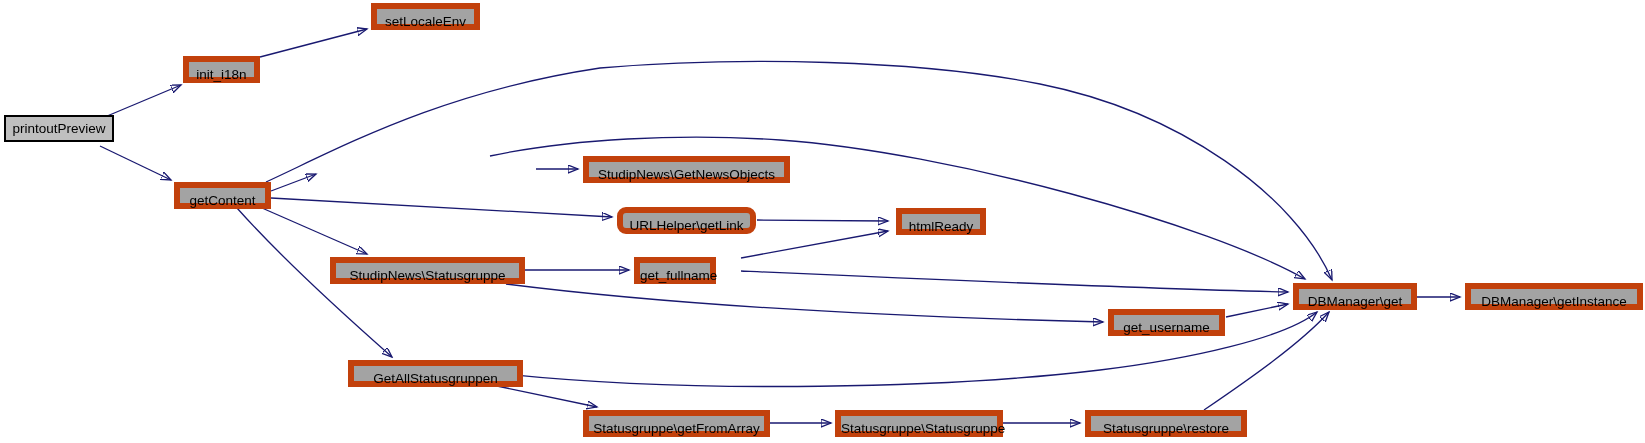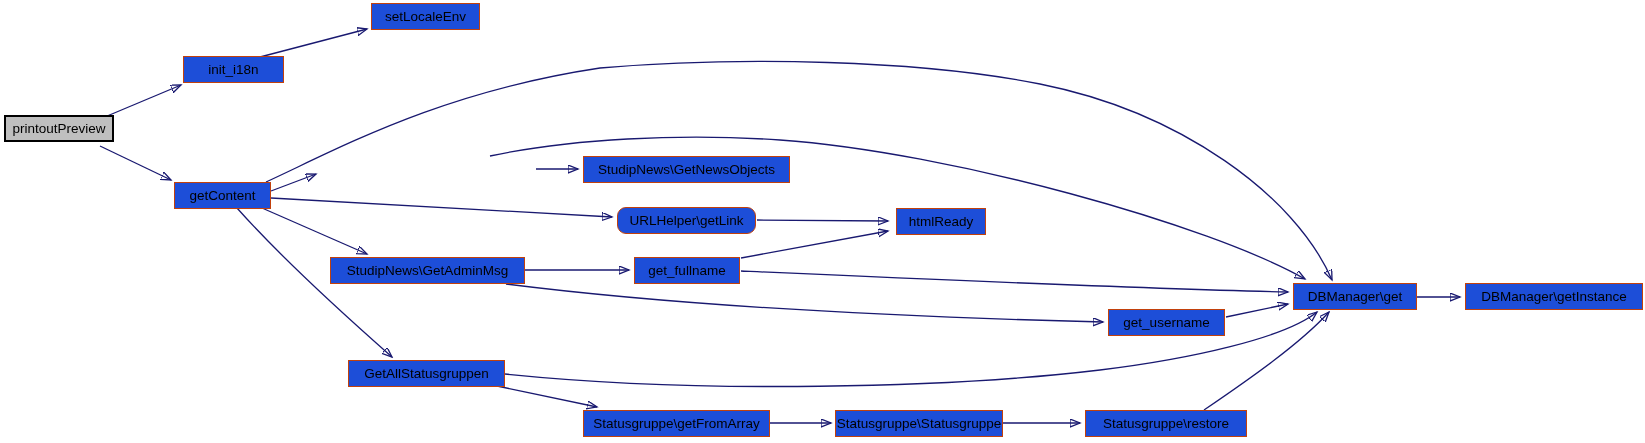--- a/index.html
+++ b/index.html
@@ -18,22 +18,22 @@
   }
   .edges-layer path {
     fill: none;
     stroke: #191970;
     stroke-width: 1.3px;
   }
   .node {
     position: absolute;
     box-sizing: border-box;
     height: 27px;
-    background: #1d4ed8;
-    border: 1px solid #c2410c;
+    background: #a3a3a3;
+    border: 6px solid #c2410c;
     color: #000000;
     font-size: 13.5px;
     line-height: 25px;
     text-align: center;
     white-space: nowrap;
     cursor: pointer;
   }
   .node.root {
     background: #bfbfbf;
     border: 2px solid #000000;
@@ -70,29 +70,29 @@
     <path marker-end="url(#arrow)" d="M 1226 317 L 1288 304"></path>
     <path marker-end="url(#arrow)" d="M 497 386 L 597 407"></path>
     <path marker-end="url(#arrow)" d="M 505 374 C 700 394 950 388 1100 370 C 1190 359 1285 338 1317 312"></path>
     <path marker-end="url(#arrow)" d="M 770 423 L 831 423"></path>
     <path marker-end="url(#arrow)" d="M 1003 423 L 1080 423"></path>
     <path marker-end="url(#arrow)" d="M 1204 410 C 1248 380 1300 344 1329 312"></path>
     <path marker-end="url(#arrow)" d="M 1417 297 L 1460 297"></path>
   </svg>
 
   <div class="node root" style="left:4px; top:115px; width:110px;">printoutPreview</div>
-  <div class="node" style="left:183px; top:56px; width:101px;">init_i18n</div>
+  <div class="node" style="left:183px; top:56px; width:77px;">init_i18n</div>
   <div class="node" style="left:371px; top:3px; width:109px;">setLocaleEnv</div>
   <div class="node" style="left:174px; top:182px; width:97px;">getContent</div>
   <div class="node" style="left:583px; top:156px; width:207px;">StudipNews\GetNewsObjects</div>
   <div class="node" style="left:617px; top:207px; width:139px;border-radius:9px;">URLHelper\getLink</div>
   <div class="node" style="left:896px; top:208px; width:90px;">htmlReady</div>
-  <div class="node" style="left:330px; top:257px; width:195px;">StudipNews\GetAdminMsg</div>
-  <div class="node" style="left:634px; top:257px; width:106px;">get_fullname</div>
+  <div class="node" style="left:330px; top:257px; width:195px;">StudipNews\Statusgruppe</div>
+  <div class="node" style="left:634px; top:257px; width:82px;">get_fullname</div>
   <div class="node" style="left:1108px; top:309px; width:117px;">get_username</div>
-  <div class="node" style="left:348px; top:360px; width:157px;">GetAllStatusgruppen</div>
+  <div class="node" style="left:348px; top:360px; width:175px;">GetAllStatusgruppen</div>
   <div class="node" style="left:583px; top:410px; width:187px;">Statusgruppe\getFromArray</div>
   <div class="node" style="left:835px; top:410px; width:168px;">Statusgruppe\Statusgruppe</div>
   <div class="node" style="left:1085px; top:410px; width:162px;">Statusgruppe\restore</div>
   <div class="node" style="left:1293px; top:283px; width:124px;">DBManager\get</div>
   <div class="node" style="left:1465px; top:283px; width:178px;">DBManager\getInstance</div>
 
 </div>
 
 </body></html>

